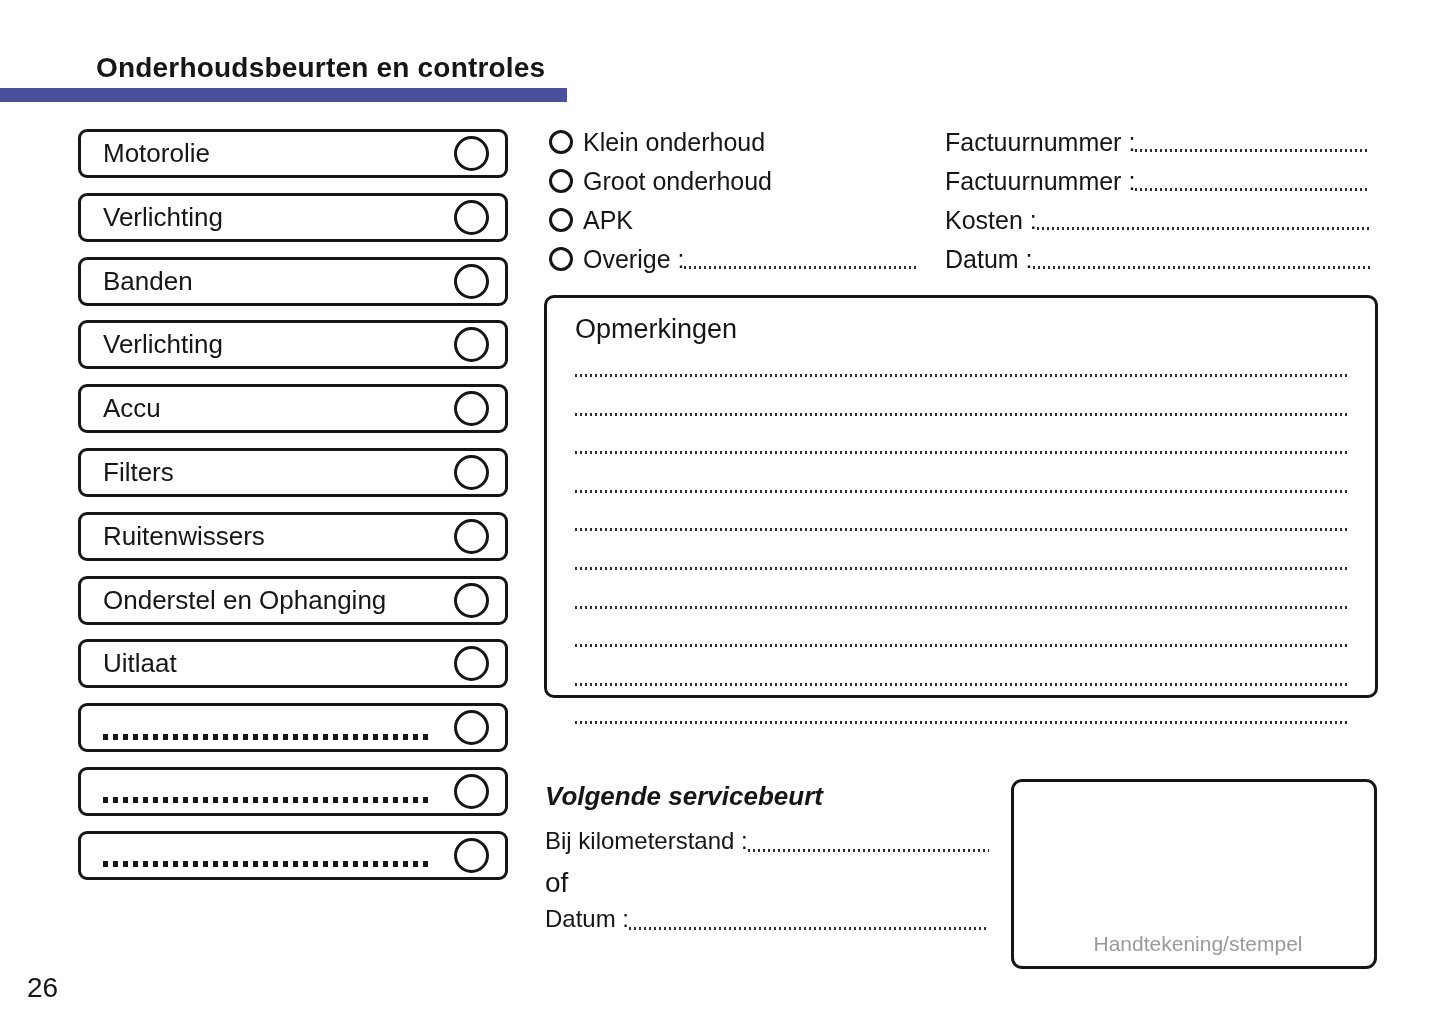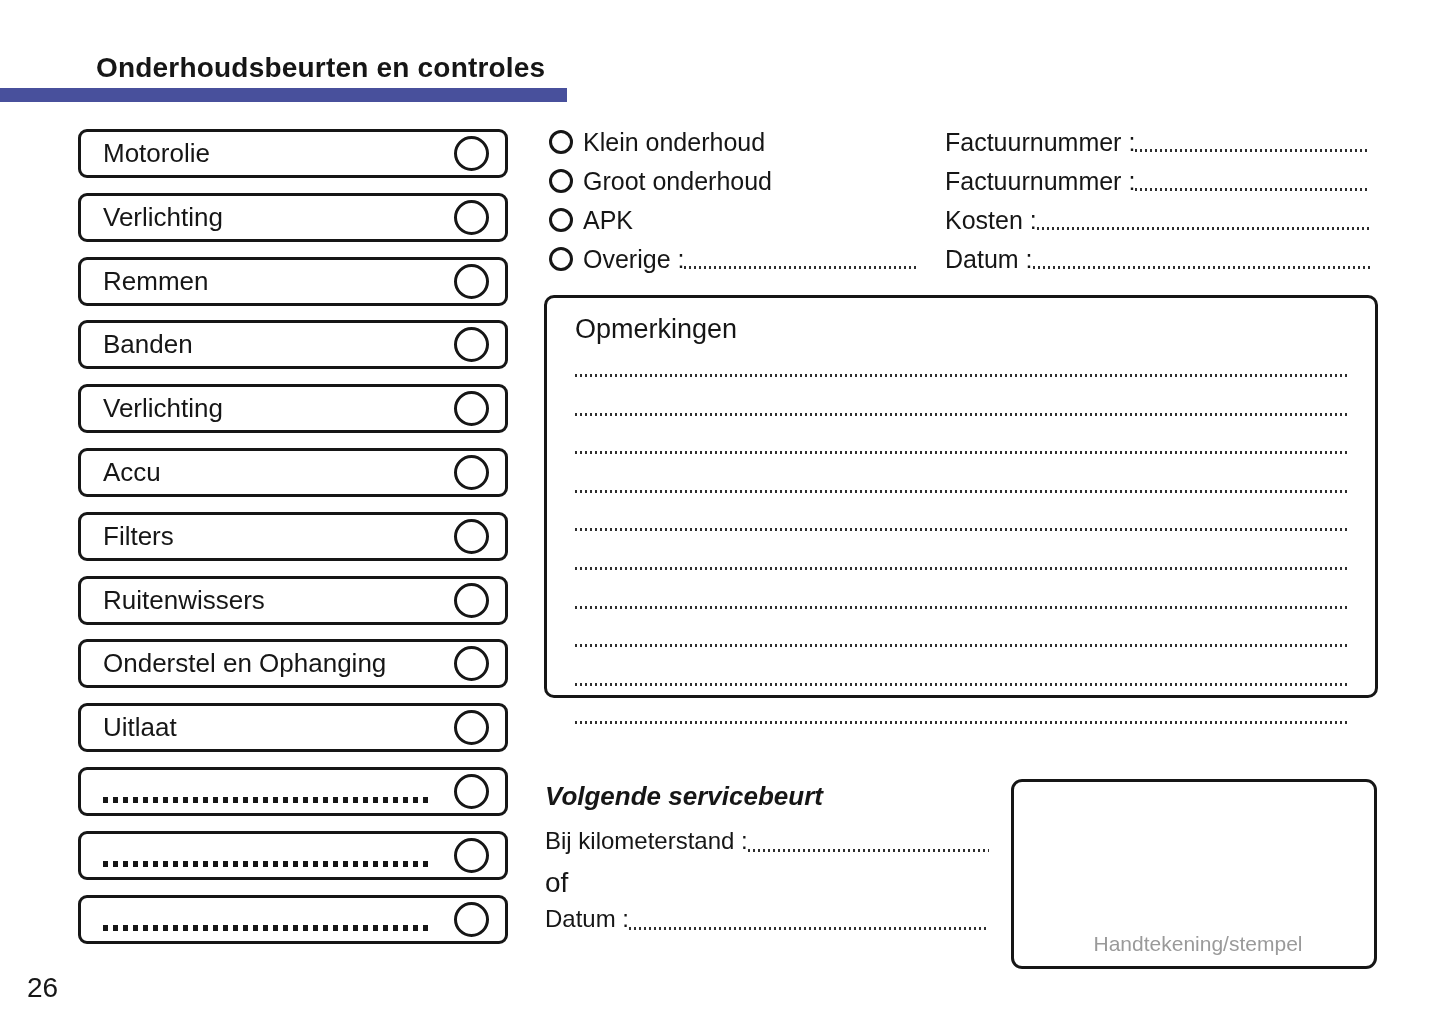--- a/index.html
+++ b/index.html
@@ -122,24 +122,20 @@
   <div class="checklist">
     <div class="check-row">
       <span class="check-label">Motorolie</span>
       <span class="check-circle"></span>
     </div>
     <div class="check-row">
       <span class="check-label">Verlichting</span>
       <span class="check-circle"></span>
     </div>
     <div class="check-row">
-      <span class="check-label">Remmen</span>
-      <span class="check-circle"></span>
-    </div>
-    <div class="check-row">
       <span class="check-label">Banden</span>
       <span class="check-circle"></span>
     </div>
     <div class="check-row">
       <span class="check-label">Verlichting</span>
       <span class="check-circle"></span>
     </div>
     <div class="check-row">
       <span class="check-label">Accu</span>
       <span class="check-circle"></span>

